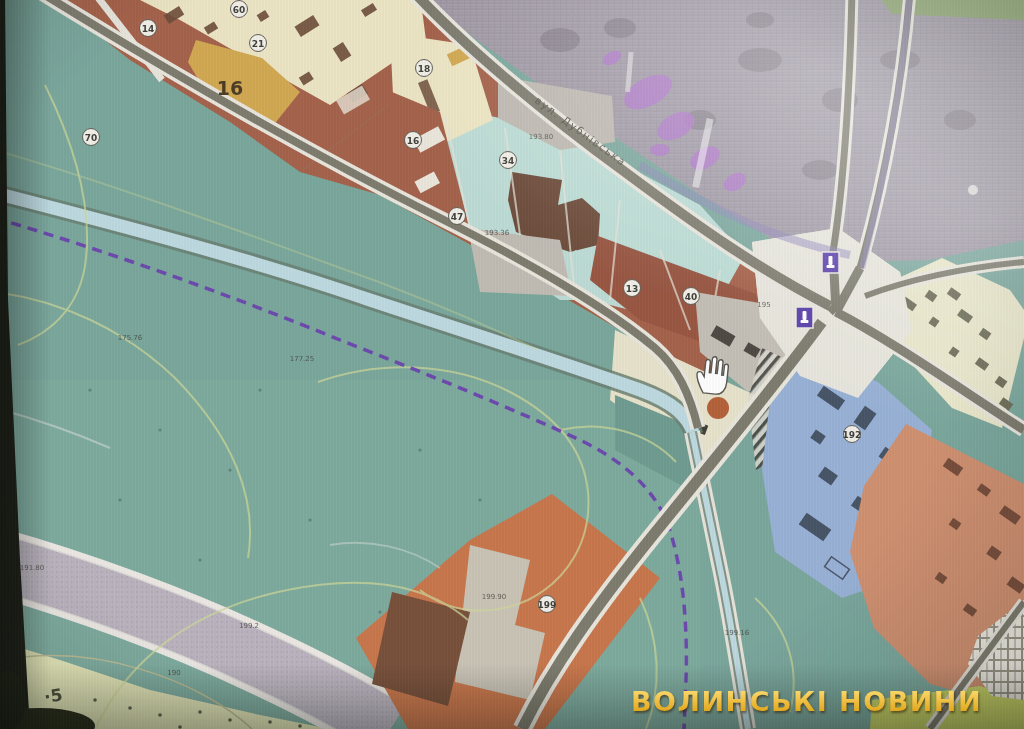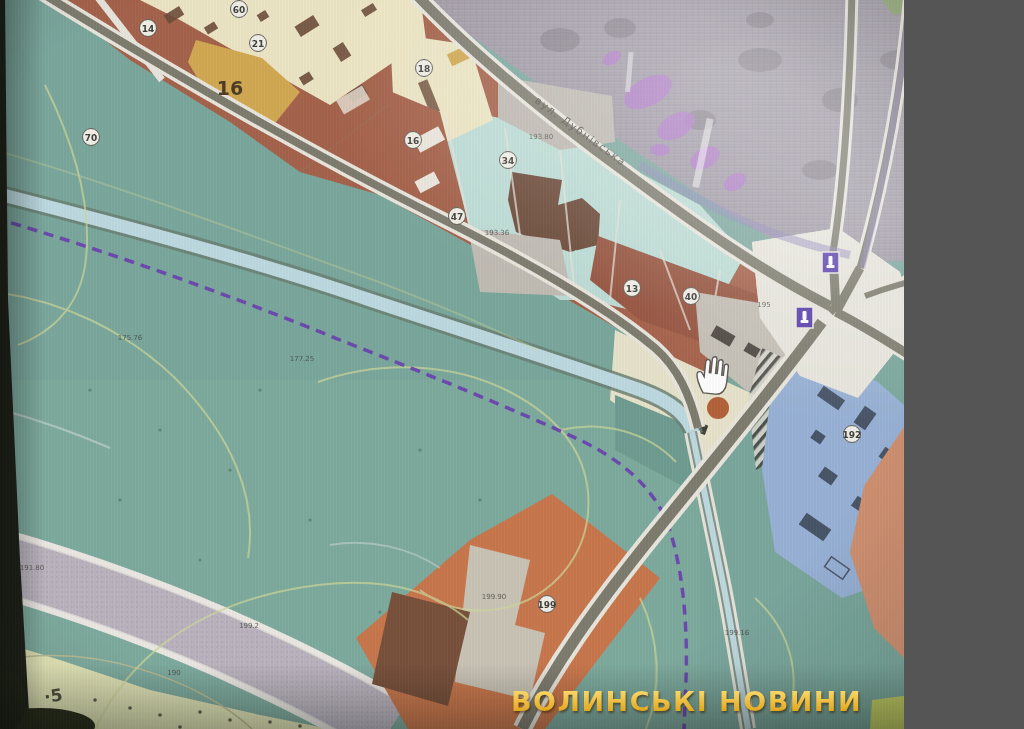--- a/index.html
+++ b/index.html
@@ -1,16 +1,16 @@
 <!DOCTYPE html>
 <html><head>
 <meta charset="utf-8">
 <style>
   html,body{margin:0;padding:0;background:#555;}
-  .stage{position:relative;width:904px;height:729px;overflow:hidden;background:#70a79a;
+  .stage{position:relative;width:1024px;height:729px;overflow:hidden;background:#70a79a;
          font-family:"DejaVu Sans",sans-serif;}
   .map-layer{position:absolute;inset:0;filter:blur(.55px) saturate(.84) contrast(.93) brightness(1.03);}
   .photo-overlay{position:absolute;inset:0;z-index:5;pointer-events:none;background:
      radial-gradient(ellipse 560px 340px at 79% 10%, rgba(255,255,255,.30), rgba(255,255,255,0) 70%),
      radial-gradient(ellipse 420px 300px at 96% 30%, rgba(255,255,255,.22), rgba(255,255,255,0) 70%),
      radial-gradient(ellipse 900px 700px at 45% 45%, rgba(0,0,0,0) 55%, rgba(18,22,18,.28) 100%),
      linear-gradient(to right, rgba(5,8,5,.35), rgba(0,0,0,0) 5%),
      linear-gradient(to top, rgba(8,12,8,.30), rgba(0,0,0,0) 9%),
      repeating-linear-gradient(90deg, rgba(255,255,255,.018) 0 1px, rgba(0,0,0,.018) 1px 3px);}
   .watermark{position:absolute;right:42px;bottom:12px;z-index:6;

